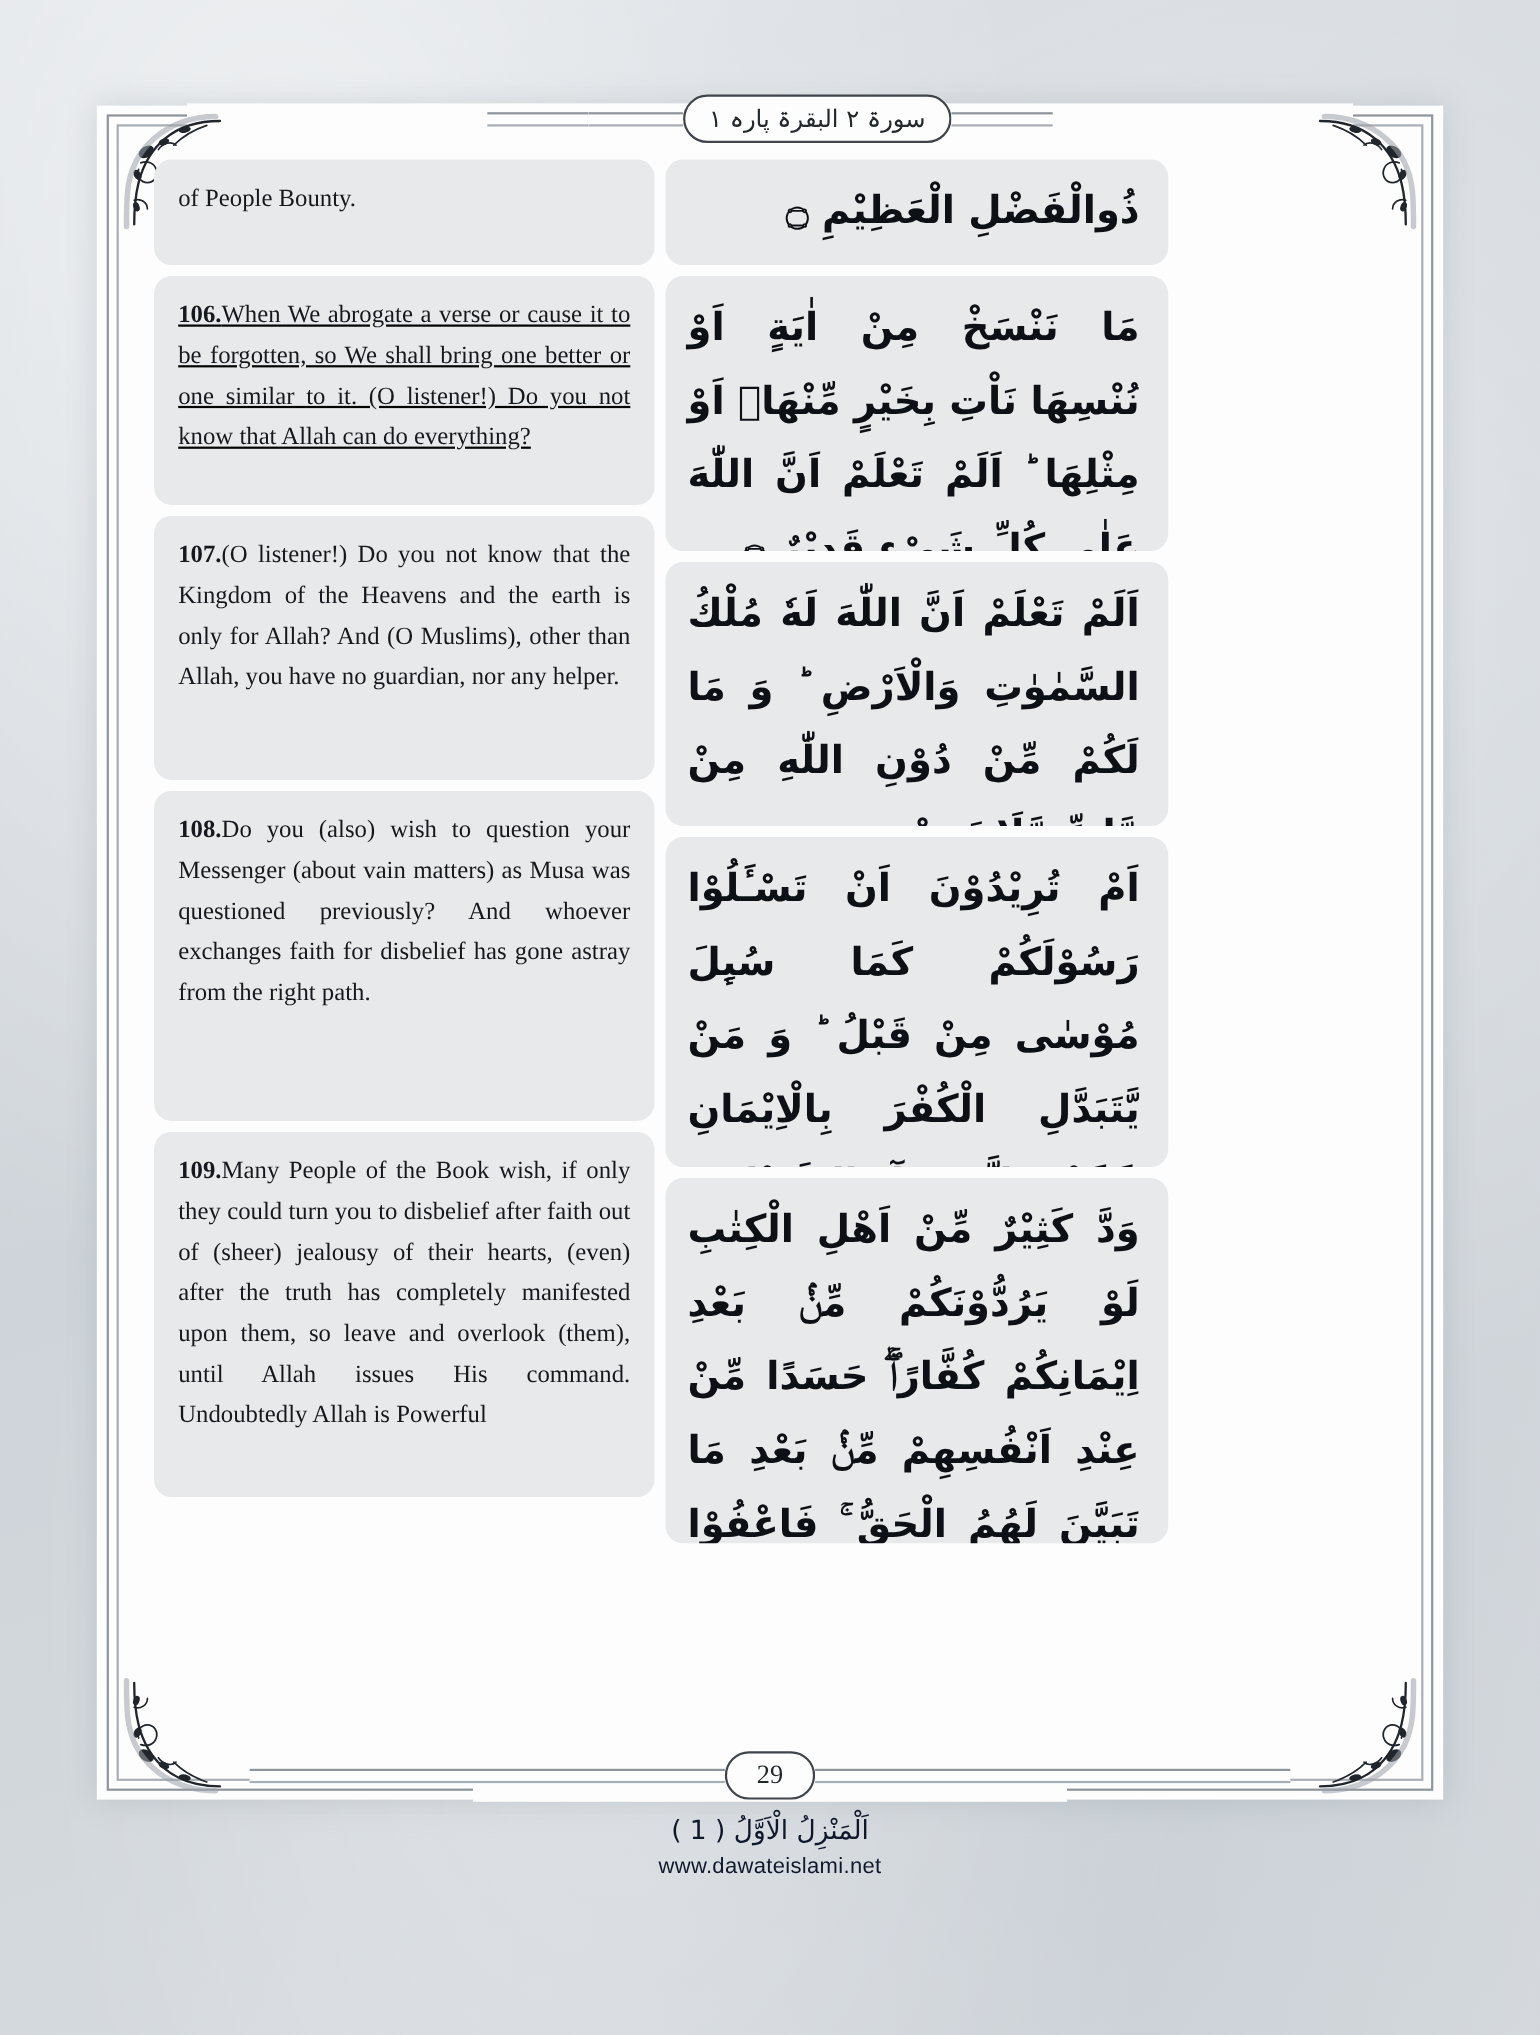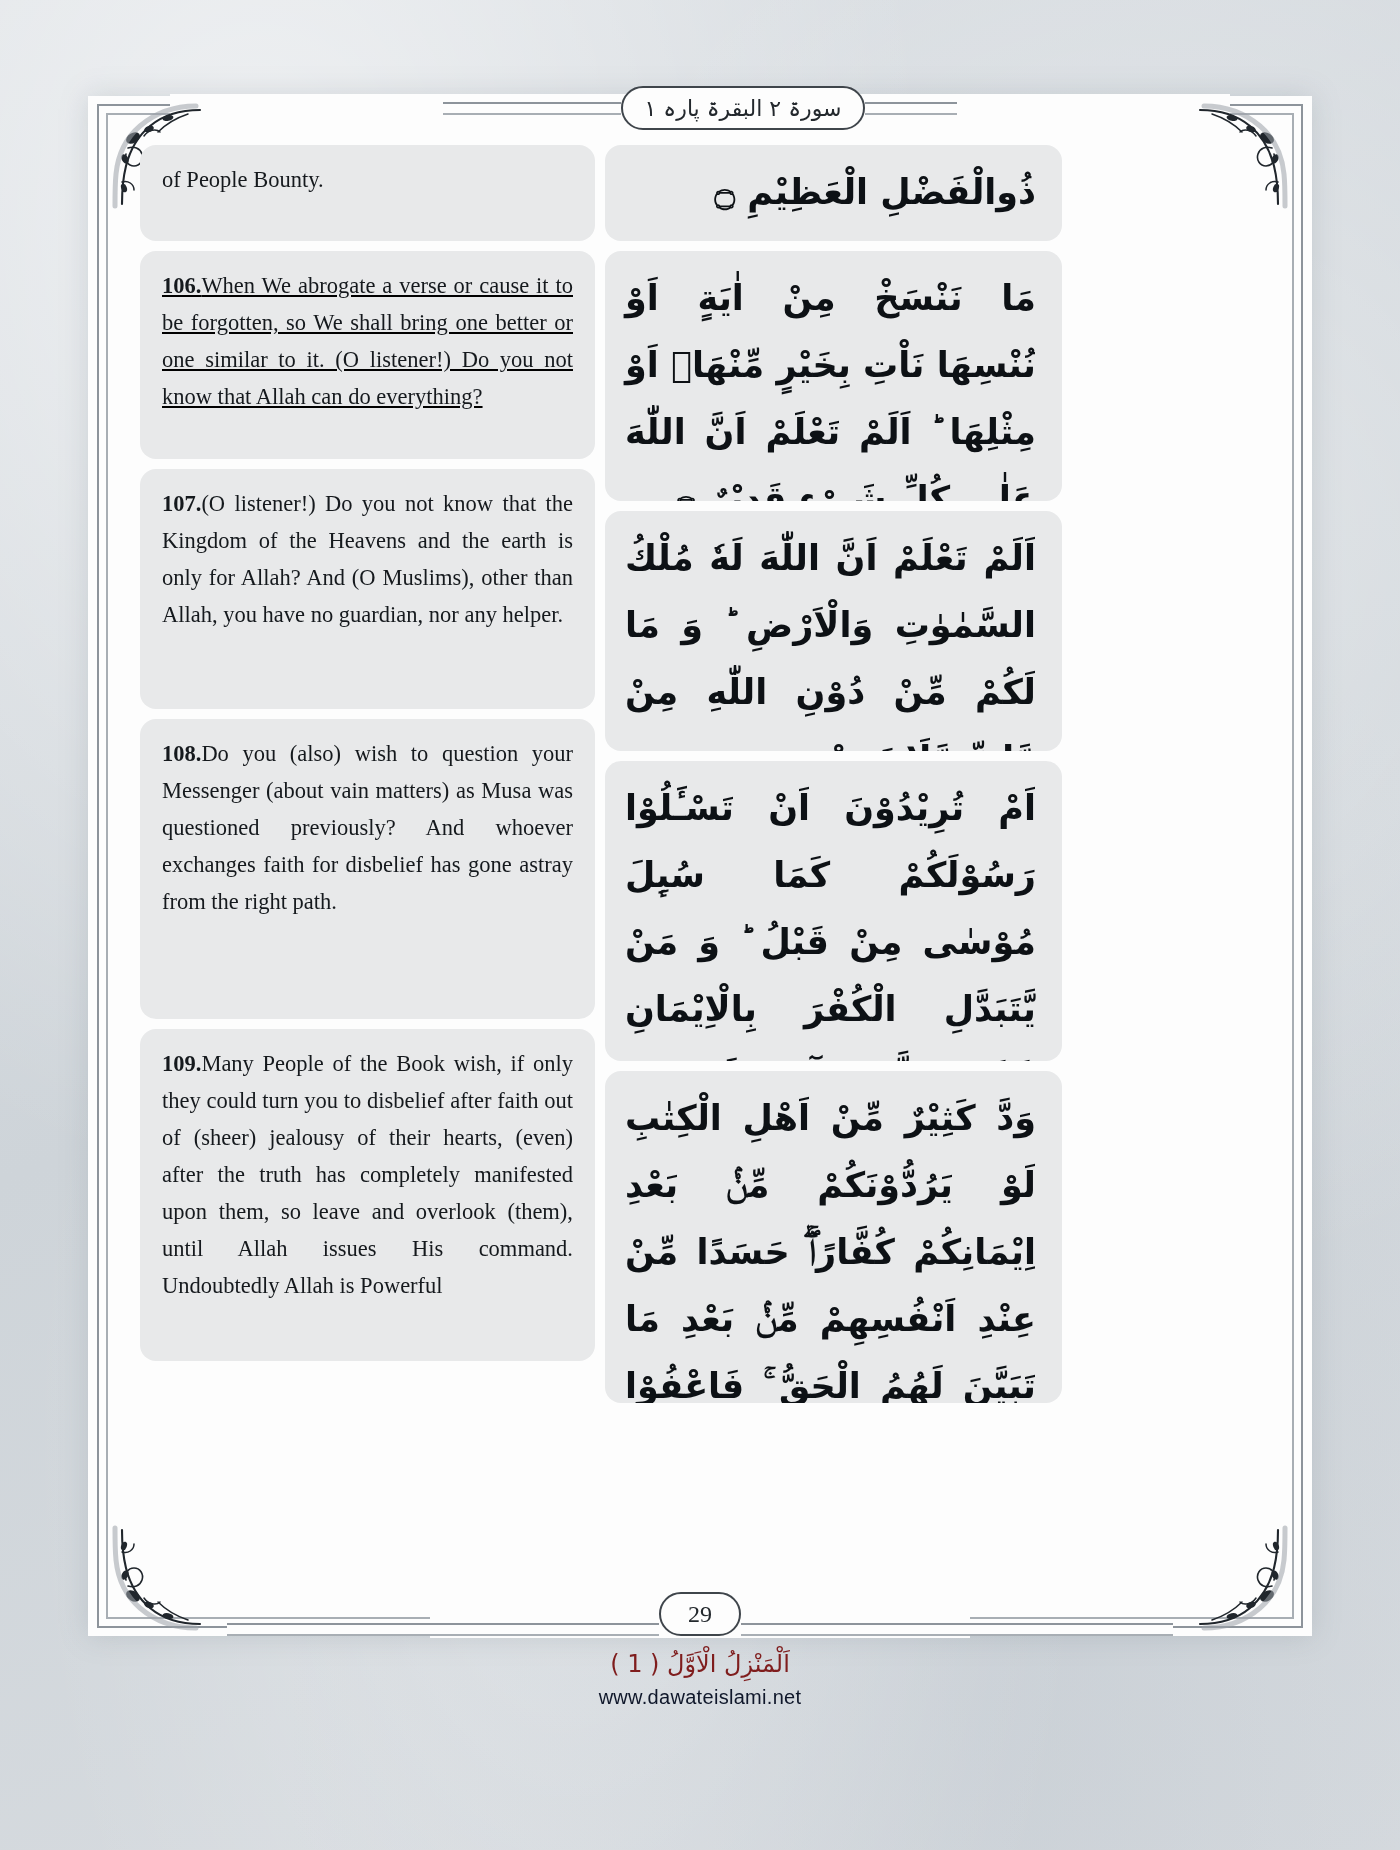--- a/index.html
+++ b/index.html
@@ -208,21 +208,21 @@
     position: absolute;
     left: 0;
     top: 1592px;
     width: 1400px;
     display: flex;
     flex-direction: column;
     align-items: center;
   }
   .footer-rule-row {
     display: flex;
-    align-items: flex-end;
+    align-items: center;
     justify-content: center;
     width: 1124px;
   }
   .foot-rule {
     width: 432px;
     height: 9px;
     border-top: 2px solid #8d949b;
     border-bottom: 2px solid #a8aeb4;
     background: #fdfdfd;
   }
@@ -236,21 +236,21 @@
     align-items: center;
     justify-content: center;
     font-family: "Liberation Serif", serif;
     font-size: 24px;
     color: #23282d;
   }
   .manzil {
     margin-top: 14px;
     font-family: "DejaVu Sans", sans-serif;
     font-size: 24px;
-    color: #7f1d1d;
+    color: #0f172a;
     direction: rtl;
   }
   .site {
     margin-top: 8px;
     font-family: "Liberation Sans", sans-serif;
     font-size: 20px;
     color: #0f172a;
     letter-spacing: 0.3px;
   }
 </style>

